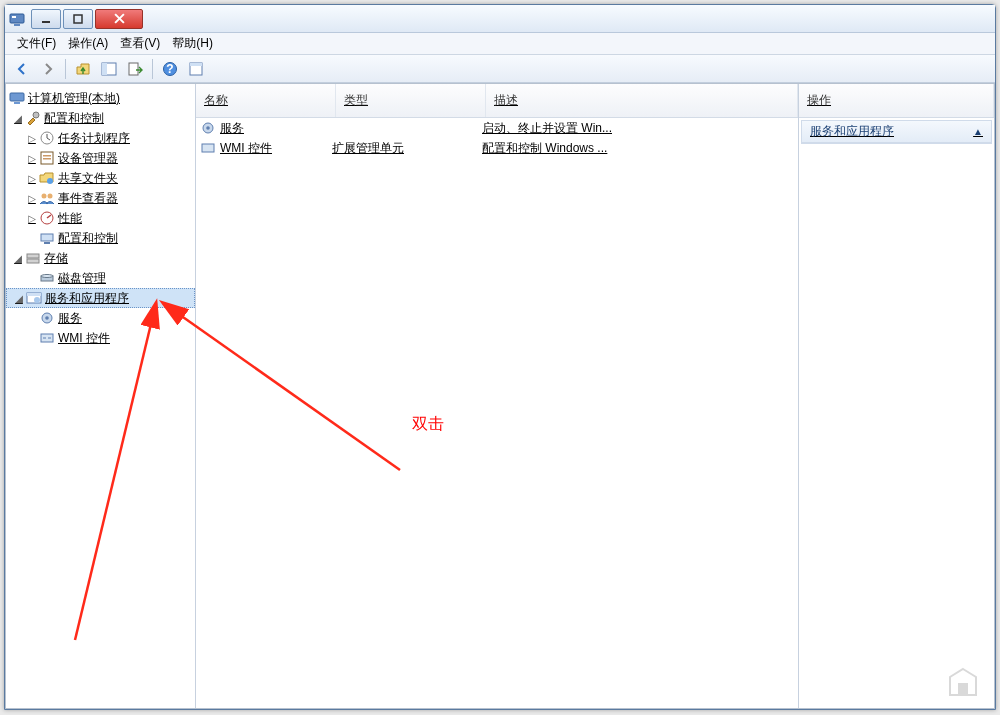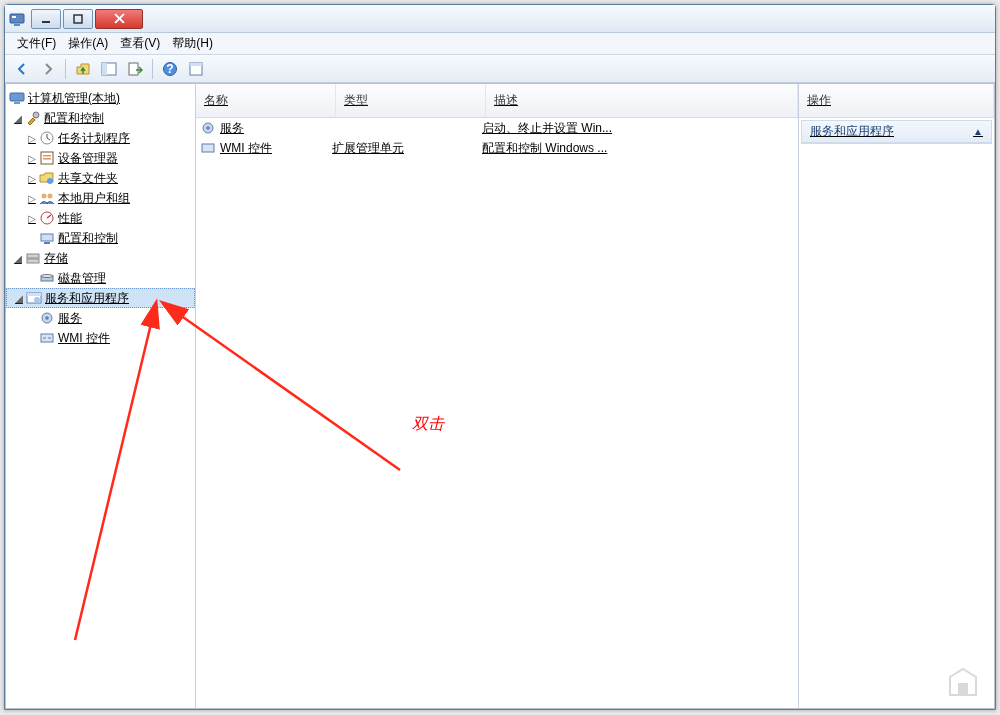--- a/index.html
+++ b/index.html
@@ -43,21 +43,21 @@
 .tree-row { height:20px; display:flex; align-items:center; white-space:nowrap; cursor:default; }
 .tree-row.selected { background:#cfe3f7; border:1px dotted #6a94c8; }
 .exp { width:12px; display:flex; justify-content:center; color:#666; font-size:10px; cursor:pointer; }
 .node-ic { width:16px; height:16px; margin:0 3px 0 1px; flex-shrink:0; }
 .ind { display:inline-block; }
 
 .action-section { background:#edf3fb; border:1px solid #d0dbea; margin:2px; }
 .action-head { height:22px; display:flex; align-items:center; justify-content:space-between; padding:0 8px; background:linear-gradient(#f4f8fd,#e3ecf7); border-bottom:1px solid #d0dbea; color:#1a3f72; }
 .action-item { height:22px; display:flex; align-items:center; justify-content:space-between; padding:0 18px 0 28px; cursor:pointer; background:#fff; }
 
-.annot-label { position:absolute; color:#ff0000; font-size:16px; font-weight:500;font-style:italic; }
+.annot-label { position:absolute; color:#ff0000; font-size:16px; font-weight:500; }
 
 .watermark { position:absolute; right:20px; bottom:18px; opacity:.22; display:flex; align-items:center; gap:6px; color:#333; font-size:14px; letter-spacing:2px; }
 .watermark svg { display:block; }
 
 svg.arrow-red line { stroke:#ff2a1a; stroke-width:2.5; }
 svg.arrow-red polygon { fill:#ff2a1a; }
 </style>
 </head>
 <body>
 
@@ -192,21 +192,21 @@
             <span>共享文件夹</span>
           </div>
         <div class="tree-row">
             <span class="ind" style="width:20px"></span>
             <span class="exp">▷</span>
             <svg class="node-ic" viewBox="0 0 16 16">
               <circle cx="5" cy="6" r="2.5" fill="#e8b070"></circle>
               <circle cx="11" cy="6" r="2.5" fill="#e8b070"></circle>
               <path d="M1 14 Q5 9 9 14 M7 14 Q11 9 15 14" fill="#5a8fd0" stroke="#3a6aaa"></path>
             </svg>
-            <span>本地用户和组</span>
+            <span>事件查看器</span>
           </div>
         <div class="tree-row">
             <span class="ind" style="width:20px"></span>
             <span class="exp">▷</span>
             <svg class="node-ic" viewBox="0 0 16 16">
               <circle cx="8" cy="8" r="6" fill="#fff" stroke="#b54040"></circle>
               <path d="M8 8 L12 5" stroke="#b54040" stroke-width="1.5"></path>
             </svg>
             <span>性能</span>
           </div>

